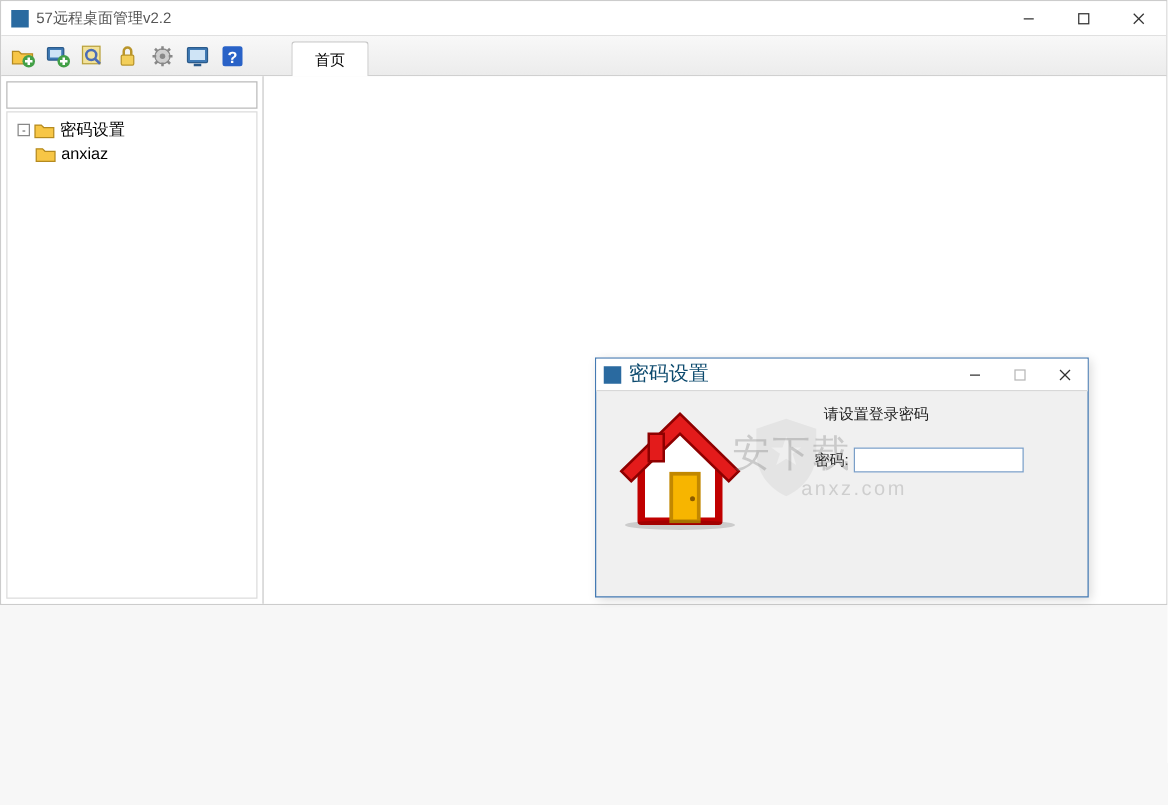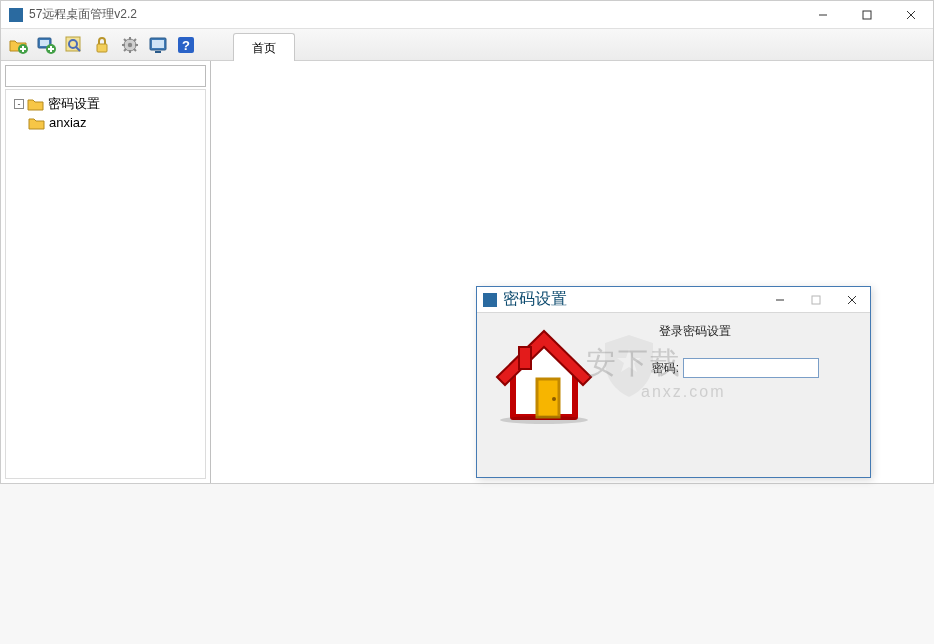--- a/index.html
+++ b/index.html
@@ -206,21 +206,21 @@
             <svg width="106" height="106" viewBox="0 0 106 106">
               <polygon points="12,54 53,14 94,54 84,54 84,96 22,96 22,54" fill="#fff" stroke="#c00000" stroke-width="6" stroke-linejoin="round"></polygon>
               <polygon points="6,56 53,10 100,56 92,64 53,26 14,64" fill="#e31b1b" stroke="#8e0000" stroke-width="2"></polygon>
               <rect x="28" y="26" width="12" height="22" fill="#e31b1b" stroke="#8e0000" stroke-width="2"></rect>
               <rect x="46" y="58" width="22" height="38" fill="#f7b500" stroke="#c28800" stroke-width="3"></rect>
               <circle cx="63" cy="78" r="2" fill="#8a5a00"></circle>
               <ellipse cx="53" cy="99" rx="44" ry="4" fill="rgba(0,0,0,0.15)"></ellipse>
             </svg>
           </div>
           <div class="form">
-            <div class="sub">登录密码设置</div>
+            <div class="sub">请设置登录密码</div>
             <div class="row">
               <label>密码:</label>
               <input type="password" value="" style="">
             </div>
           </div>
         </div>
       </div>
 
     </div>
   </div>

